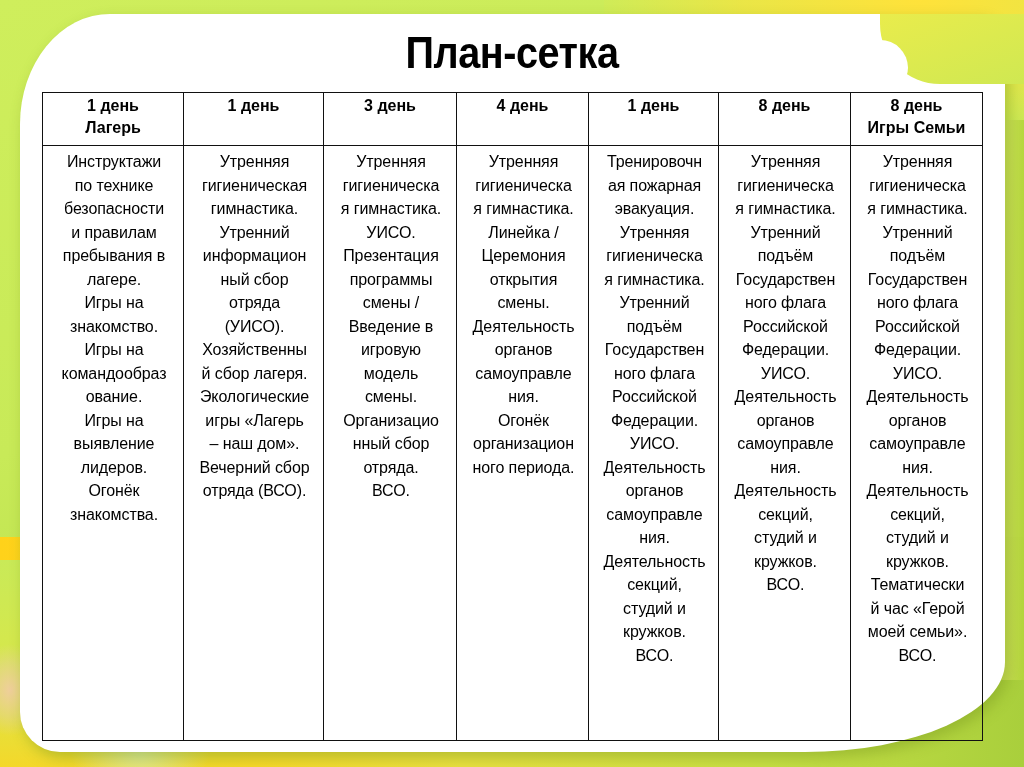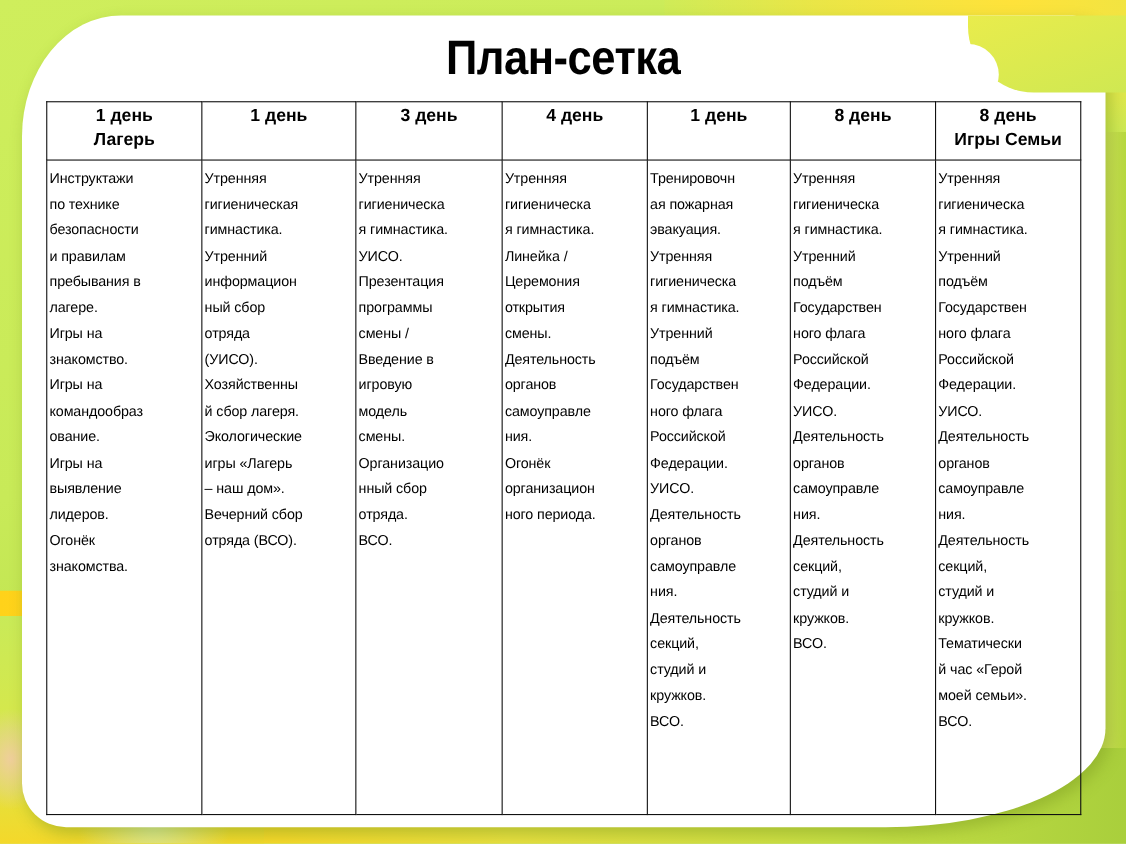--- a/index.html
+++ b/index.html
@@ -55,22 +55,22 @@
     font-family: "Liberation Sans", sans-serif; color: #000;
   }
   table.grid th, table.grid td {
     border: 1.5px solid #111; vertical-align: top;
   }
   table.grid th {
     height: 50px; font-weight: bold; font-size: 16px; line-height: 22px;
     text-align: center; padding: 2px 2px 0 2px;
   }
   table.grid td {
-    height: 590px; font-size: 13px; line-height: 23.5px;
-    padding: 4px 0 0 2px; text-align: left; white-space: pre-line;
+    height: 590px; font-size: 16px; line-height: 23.5px;
+    padding: 4px 0 0 2px; text-align: center; white-space: pre-line;
     overflow: hidden; letter-spacing: -0.1px;
   }
   .th-line { display: block; }
 </style>
 </head>
 <body>
 
 <div class="bg-yellow-top"></div>
 <div class="bg-yellow-bottom"></div>
 <div class="bg-stripe-right"></div>

